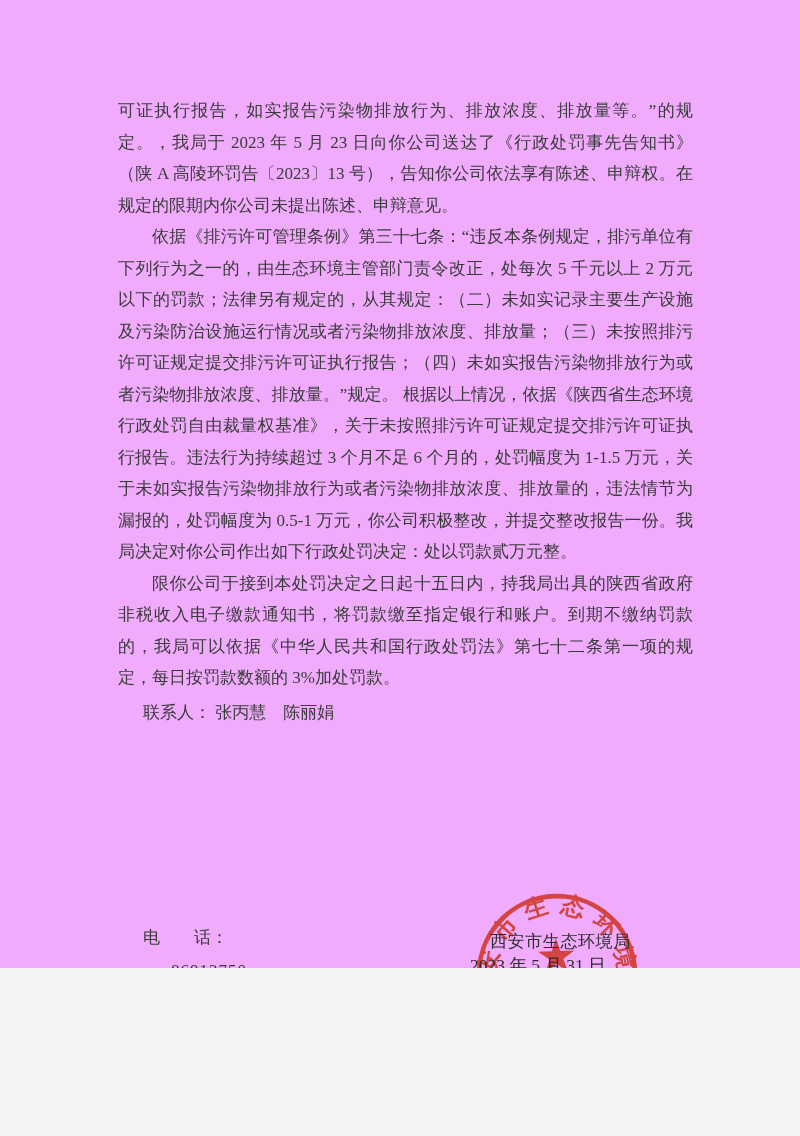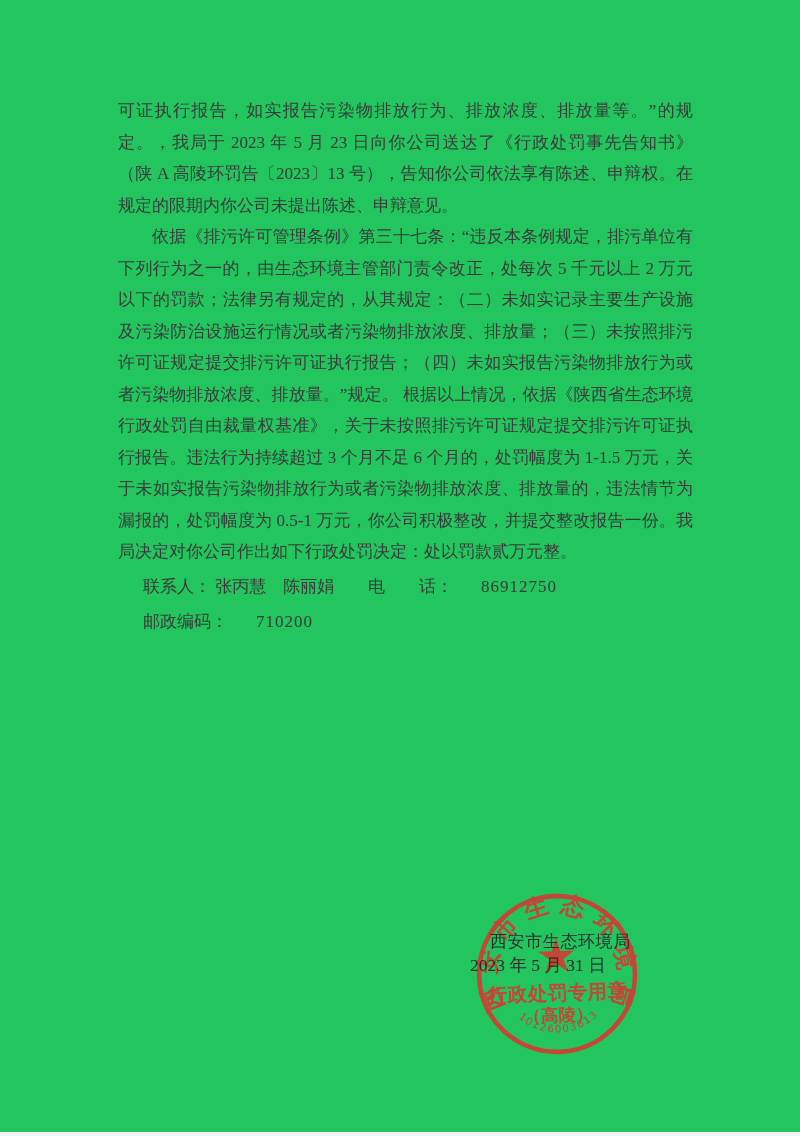--- a/index.html
+++ b/index.html
@@ -3,47 +3,48 @@
 <meta charset="utf-8">
 <style>
   html, body { margin: 0; padding: 0; }
   body {
     width: 800px; height: 1136px;
     background: #f4f4f2;
     font-family: "Liberation Serif", "DejaVu Serif", serif;
   }
   .page {
     position: relative;
-    width: 800px; height: 1132px;
-    background: #22c55e;
+    width: 800px; height: 968px;
+    background: #f0abfc;
     overflow: hidden;
     color: #333;
   }
   .content {
     position: absolute;
     left: 118px; top: 95px;
     width: 575px;
   }
   .para {
     margin: 0;
     font-size: 17px;
     line-height: 31.5px;
     text-align: justify;
     text-indent: 2em;
     color: #3a3a3a;
   }
   .para.no-indent { text-indent: 0; }
   .contact-line {
     display: flex;
-    align-items: flex-end;
+    align-items: flex-start;
     padding-left: 25px;
     font-size: 17px;
     line-height: 33px;
     color: #3a3a3a;
     margin-top: 2px;
+    flex-direction: column;
   }
   .c-left { flex: 0 0 225px; white-space: nowrap; }
   .c-val2 { margin-left: 28px; letter-spacing: 1px; }
   .signature {
     position: absolute;
     left: 470px; top: 930px;
     width: 200px;
     color: #2c2c2c;
     z-index: 3;
   }
@@ -98,20 +99,21 @@
   }
 </style>
 </head>
 <body>
 
 <div class="page">
 
   <div class="content">
     <p class="para no-indent">可证执行报告，如实报告污染物排放行为、排放浓度、排放量等。”的规定。，我局于 2023 年 5 月 23 日向你公司送达了《行政处罚事先告知书》（陕 A 高陵环罚告〔2023〕13 号），告知你公司依法享有陈述、申辩权。在规定的限期内你公司未提出陈述、申辩意见。</p>
     <p class="para">依据《排污许可管理条例》第三十七条：“违反本条例规定，排污单位有下列行为之一的，由生态环境主管部门责令改正，处每次 5 千元以上 2 万元以下的罚款；法律另有规定的，从其规定：（二）未如实记录主要生产设施及污染防治设施运行情况或者污染物排放浓度、排放量；（三）未按照排污许可证规定提交排污许可证执行报告；（四）未如实报告污染物排放行为或者污染物排放浓度、排放量。”规定。 根据以上情况，依据《陕西省生态环境行政处罚自由裁量权基准》，关于未按照排污许可证规定提交排污许可证执行报告。违法行为持续超过 3 个月不足 6 个月的，处罚幅度为 1-1.5 万元，关于未如实报告污染物排放行为或者污染物排放浓度、排放量的，违法情节为漏报的，处罚幅度为 0.5-1 万元，你公司积极整改，并提交整改报告一份。我局决定对你公司作出如下行政处罚决定：处以罚款贰万元整。</p>
+    <p class="para">限你公司于接到本处罚决定之日起十五日内，持我局出具的陕西省政府非税收入电子缴款通知书，将罚款缴至指定银行和账户。到期不缴纳罚款的，我局可以依据《中华人民共和国行政处罚法》第七十二条第一项的规定，每日按罚款数额的 3%加处罚款。</p>
 
     <div class="contact-line">
       <span class="c-left">
         <span>联系人：</span>
         <span>张丙慧　陈丽娟</span>
       </span>
       <span class="c-label2">电　　话：</span>
       <span class="c-val2">86912750</span>
     </div>
 

